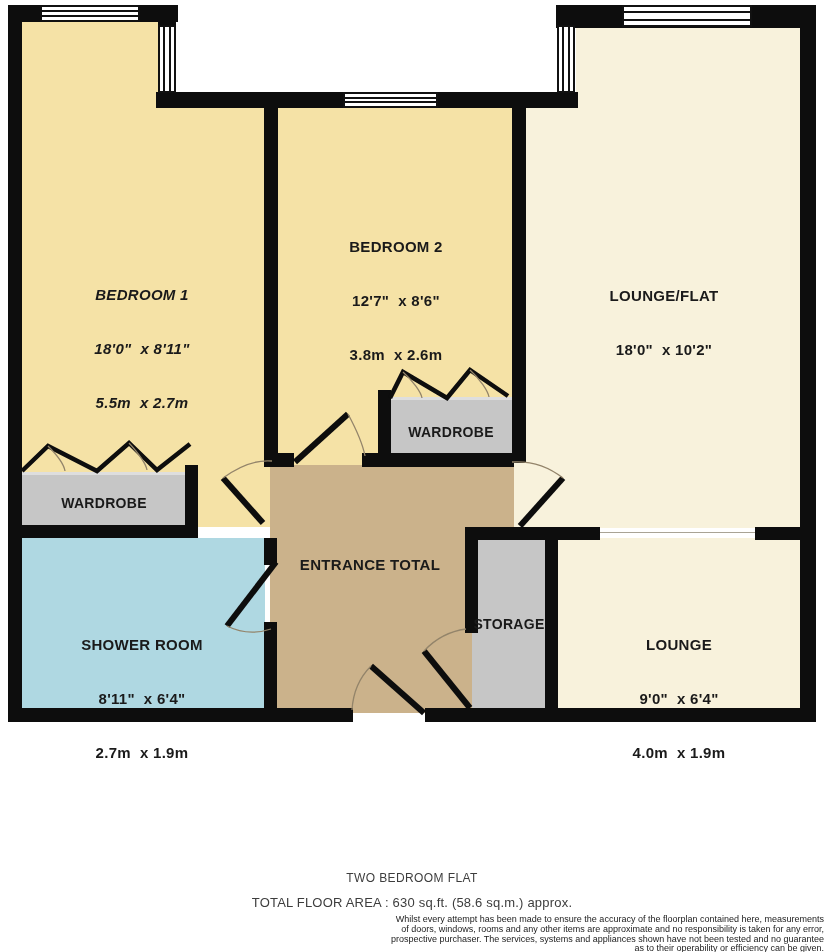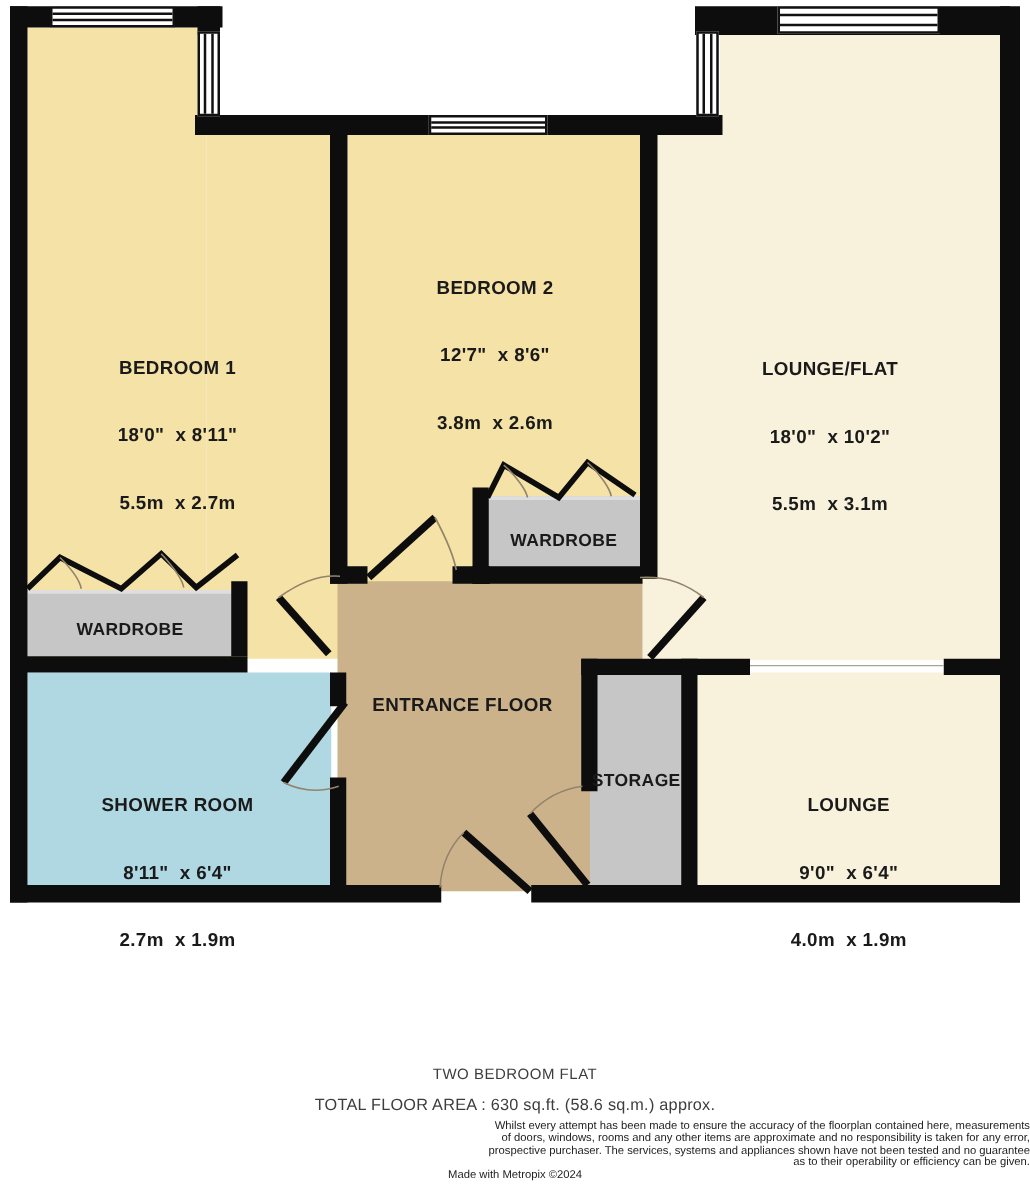--- a/index.html
+++ b/index.html
@@ -18,21 +18,21 @@
   .wall{position:absolute;background:var(--wall,#0D0D0D);z-index:3;}
   .openline{position:absolute;background:#A9A395;z-index:3;}
   .win{position:absolute;background:#fff;border:2px solid #111;box-sizing:border-box;z-index:4;background-repeat:no-repeat;}
   .win.h{background-image:linear-gradient(#111,#111),linear-gradient(#111,#111);background-size:100% 2px;background-position:0 26%,0 74%;}
   .win.v{background-image:linear-gradient(#111,#111),linear-gradient(#111,#111);background-size:2px 100%;background-position:26% 0,74% 0;}
   .overlay{position:absolute;left:0;top:0;z-index:5;}
   .rlabel{position:absolute;text-align:center;font-weight:bold;font-size:15px;line-height:18px;
     color:#1a1a1a;white-space:pre;z-index:6;letter-spacing:0.3px;}
   .rlabel.small{font-size:14px;line-height:16px;}
   .footer{position:absolute;left:0;right:0;top:852px;text-align:center;color:#3d3d3d;z-index:6;}
-  .footer .title{font-size:12px;letter-spacing:0.4px;}
+  .footer .title{font-size:12px;letter-spacing:0.4px;margin-top:19px;}
   .footer .area{font-size:13px;margin-top:10px;letter-spacing:0.2px;}
   .footer .disc{margin-top:5px;font-size:9px;line-height:9.8px;color:#222;text-align:right;}
   .footer .credit{font-size:9px;line-height:9.8px;color:#222;}
 </style>
 </head>
 <body>
 
 <div class="plan">
 
   <div class="floor fill-bed" style="left:22px;top:22px;width:143px;height:505px;"></div>
@@ -91,46 +91,45 @@
       <path d="M424,651 C437,637 451,631 466,629" stroke="#93846A" stroke-width="1.3"></path>
       <path d="M424,713 L371,666" stroke="#0d0d0d" stroke-width="6"></path>
       <path d="M371,666 C359,678 353,693 352,710" stroke="#93846A" stroke-width="1.3"></path>
       <path d="M22,471 L48,446 L97,471 L129,443 L157,470 L190,444" stroke="#0d0d0d" stroke-width="4.5"></path>
       <path d="M48,446 C58,456 64,465 65,471 M129,443 C139,454 146,464 147,470" stroke="#93846A" stroke-width="1.3"></path>
       <path d="M390,398 L403,372 L447,398 L470,370 L508,396" stroke="#0d0d0d" stroke-width="4.5"></path>
       <path d="M403,372 C413,381 421,392 422,398 M470,370 C480,379 488,391 489,397" stroke="#93846A" stroke-width="1.3"></path>
     </g>
   </svg>
 
-  <div class="rlabel" style="left:42px;top:250px;width:200px;">
+  <div class="rlabel" style="left:42px;top:250px;width:200px;font-style:italic;">
     <div>BEDROOM 1</div>
     <div>18'0"  x 8'11"</div>
     <div>5.5m  x 2.7m</div>
   </div>
-  <div class="rlabel" style="left:296px;top:186px;width:200px;">
+  <div class="rlabel" style="left:296px;top:202px;width:200px;">
     <div>BEDROOM 2</div>
     <div>12'7"  x 8'6"</div>
     <div>3.8m  x 2.6m</div>
   </div>
   <div class="rlabel" style="left:564px;top:251px;width:200px;">
     <div>LOUNGE/FLAT</div>
     <div>18'0"  x 10'2"</div>
-    <div>5.5m  x 3.1m</div>
   </div>
   <div class="rlabel" style="left:42px;top:600px;width:200px;">
     <div>SHOWER ROOM</div>
     <div>8'11"  x 6'4"</div>
     <div>2.7m  x 1.9m</div>
   </div>
   <div class="rlabel" style="left:579px;top:600px;width:200px;">
     <div>LOUNGE</div>
     <div>9'0"  x 6'4"</div>
     <div>4.0m  x 1.9m</div>
   </div>
-  <div class="rlabel" style="left:270px;top:556px;width:200px;">ENTRANCE FLOOR</div>
+  <div class="rlabel" style="left:270px;top:556px;width:200px;">ENTRANCE TOTAL</div>
   <div class="rlabel small" style="left:23px;top:495px;width:162px;">WARDROBE</div>
   <div class="rlabel small" style="left:391px;top:424px;width:120px;">WARDROBE</div>
   <div class="rlabel small" style="left:461px;top:616px;width:96px;text-align:center;">STORAGE</div>
 </div>
 
 <div class="footer">
   <div class="title">TWO BEDROOM FLAT</div>
   <div class="area">TOTAL FLOOR AREA : 630 sq.ft. (58.6 sq.m.) approx.</div>
   <div class="disc">
     <div>Whilst every attempt has been made to ensure the accuracy of the floorplan contained here, measurements</div>

